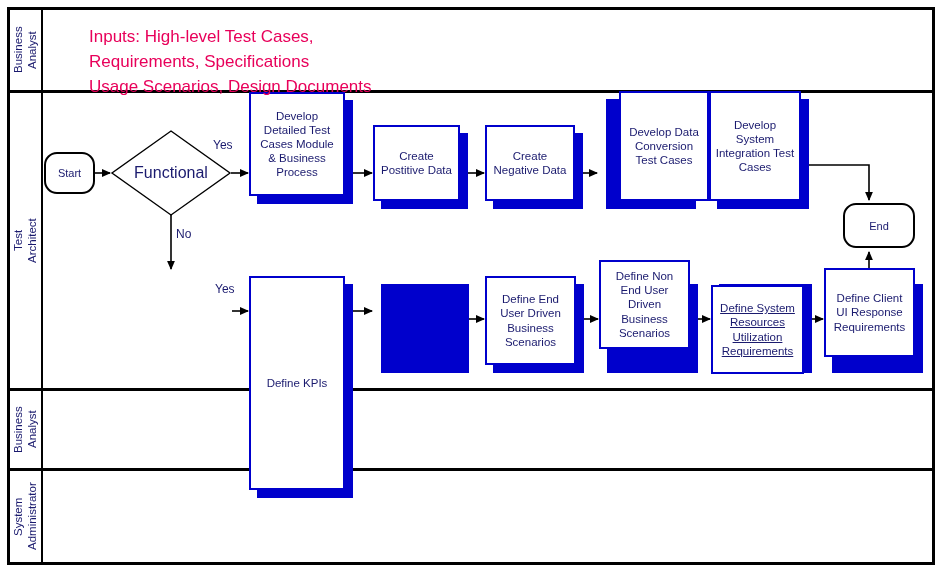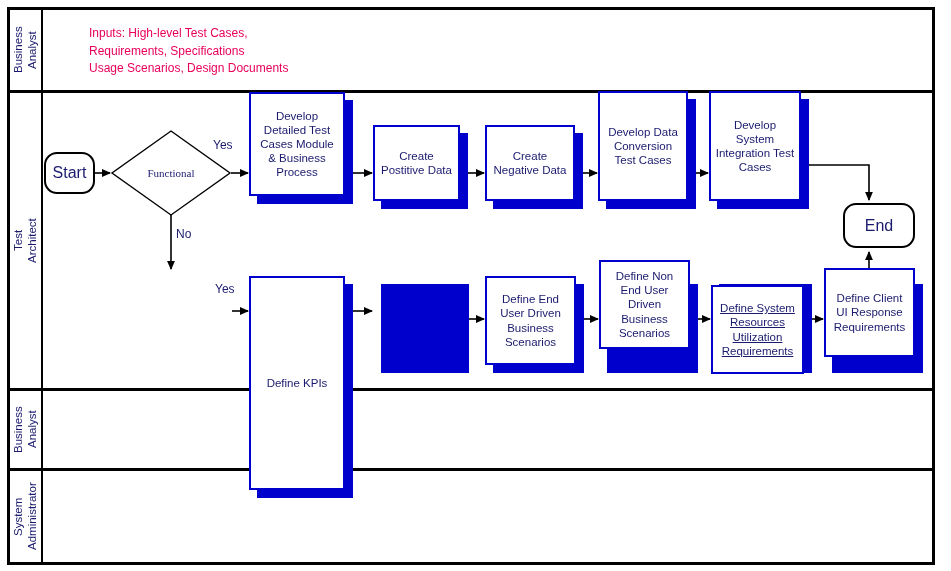--- a/index.html
+++ b/index.html
@@ -19,33 +19,33 @@
 
   
   .proc{position:absolute;box-sizing:border-box;border:2px solid #0000CC;background:#ffffff;
         display:flex;align-items:center;justify-content:center;text-align:center;
         font-size:11.5px;color:#1a1a6e;line-height:1.22;z-index:6;padding:2px 3px;}
   .shadow{position:absolute;background:#0000CC;z-index:5;}
 
   
   .term{position:absolute;box-sizing:border-box;border:2px solid #000;border-radius:13px;
         background:#fff;display:flex;align-items:center;justify-content:center;
-        font-size:16px;color:#1a1a6e;z-index:7;}
+        font-size:11px;color:#1a1a6e;z-index:7;}
 
   
   .dec{position:absolute;z-index:6;}
   .dec svg{display:block;overflow:visible;}
   .dec-label{position:absolute;inset:0;display:flex;align-items:center;justify-content:center;
-             font-size:11px;color:#1a1a6e;font-family:Liberation Serif, serif;}
+             font-size:16px;color:#1a1a6e;}
 
   
   .conn{position:absolute;left:0;top:0;width:951px;height:571px;z-index:4;pointer-events:none;}
 
   
-  .note{position:absolute;font-size:12px;color:#E8005A;line-height:1.46;white-space:pre;z-index:8;}
+  .note{position:absolute;font-size:17px;color:#E8005A;line-height:1.46;white-space:pre;z-index:8;}
   .edge-lbl{position:absolute;font-size:12px;color:#1a1a6e;z-index:8;}
 </style>
 </head>
 <body>
 
 <div id="stage">
 
   <div class="frame"></div>
 
   <div class="lane-col-div" style="left:41px;top:10px;height:552px;"></div>
@@ -119,21 +119,21 @@
   <div class="shadow" style="left:257px;top:100px;width:96px;height:104px;"></div>
   <div class="proc" style="left:249px;top:92px;width:96px;height:104px;">Develop<br>Detailed Test<br>Cases Module<br>&amp; Business<br>Process</div>
 
   <div class="shadow" style="left:381px;top:133px;width:87px;height:76px;"></div>
   <div class="proc" style="left:373px;top:125px;width:87px;height:76px;">Create<br>Postitive Data</div>
 
   <div class="shadow" style="left:493px;top:133px;width:90px;height:76px;"></div>
   <div class="proc" style="left:485px;top:125px;width:90px;height:76px;">Create<br>Negative Data</div>
 
   <div class="shadow" style="left:606px;top:99px;width:90px;height:110px;"></div>
-  <div class="proc" style="left:598px;top:91px;width:90px;height:110px;">Develop Data<br>Conversion<br>Test Cases</div>
+  <div class="proc" style="left:619px;top:91px;width:90px;height:110px;">Develop Data<br>Conversion<br>Test Cases</div>
 
   <div class="shadow" style="left:717px;top:99px;width:92px;height:110px;"></div>
   <div class="proc" style="left:709px;top:91px;width:92px;height:110px;">Develop<br>System<br>Integration Test<br>Cases</div>
 
   <div class="shadow" style="left:257px;top:284px;width:96px;height:214px;"></div>
   <div class="proc" style="left:249px;top:276px;width:96px;height:214px;">Define KPIs</div>
 
   <div class="shadow" style="left:381px;top:284px;width:88px;height:89px;"></div>
 
   <div class="shadow" style="left:493px;top:284px;width:91px;height:89px;"></div>

